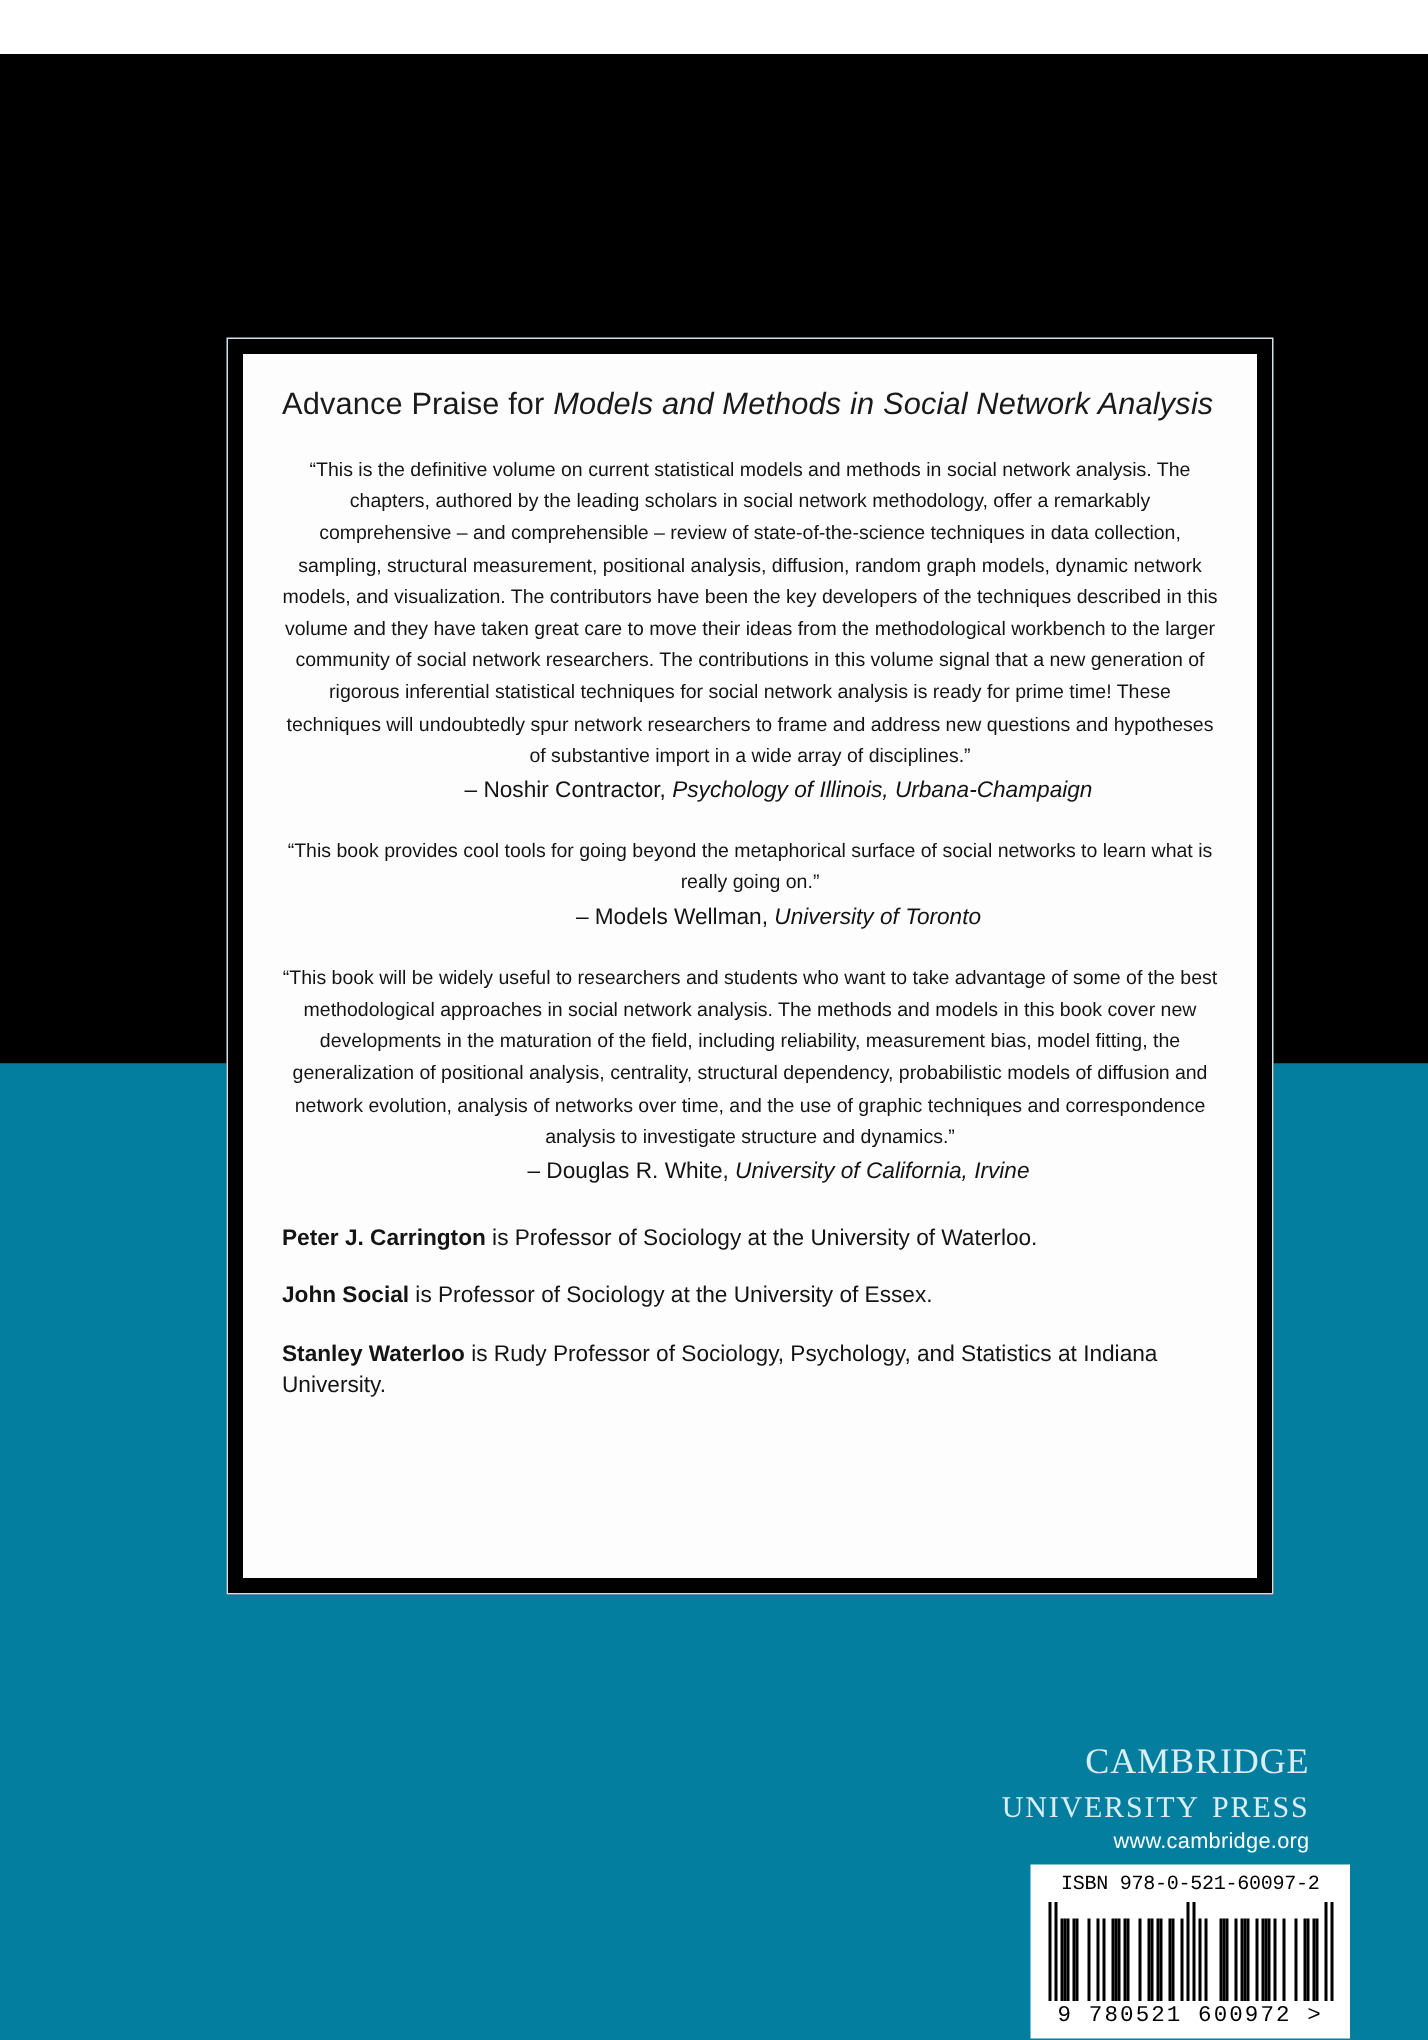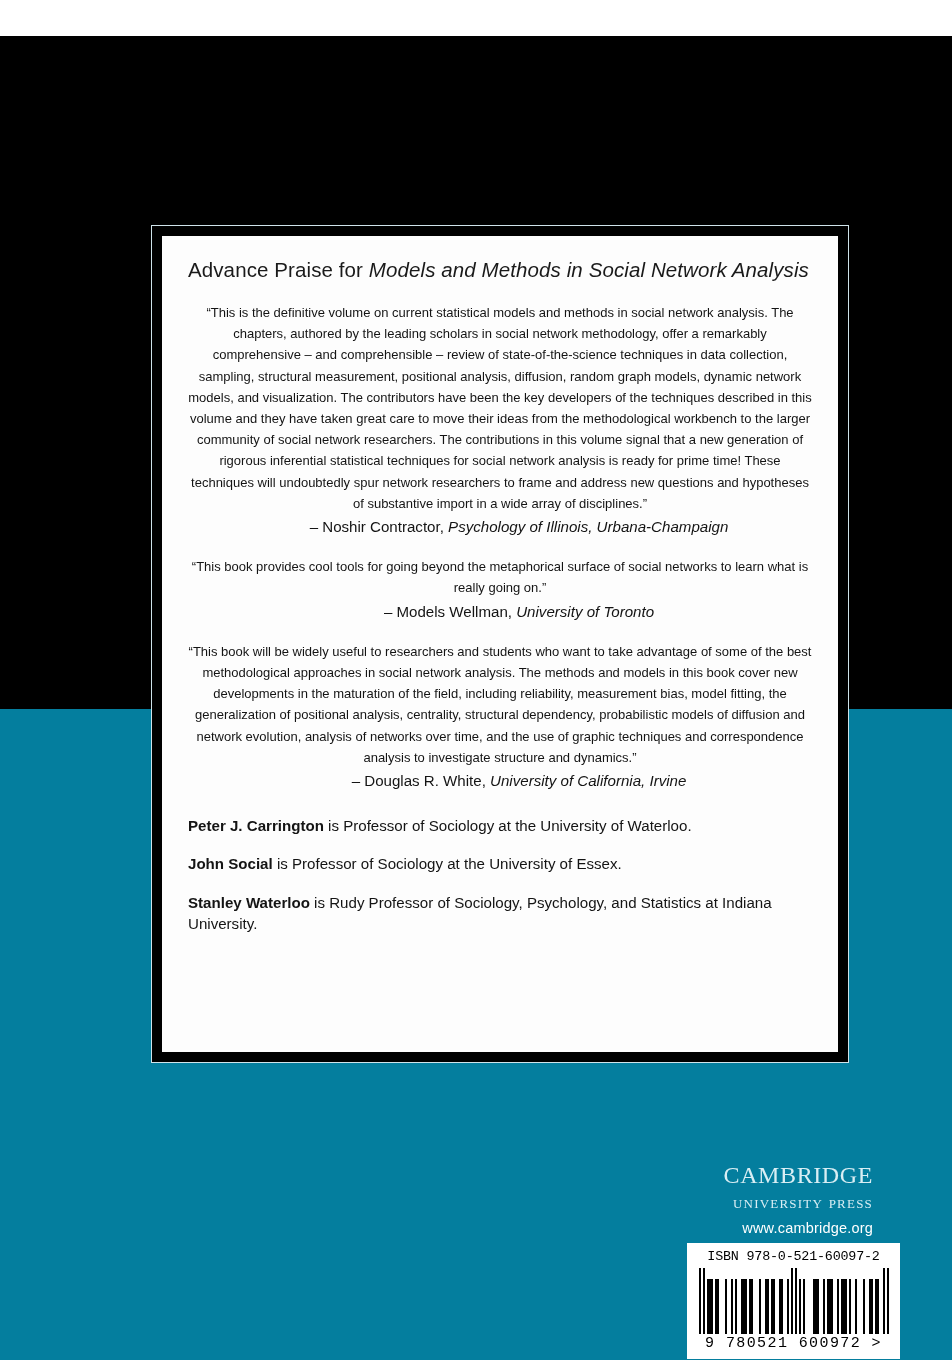--- a/index.html
+++ b/index.html
@@ -113,21 +113,21 @@
   .cup-line1 {
     font-size: 34px;
     letter-spacing: 0.6px;
     line-height: 36px;
     font-variant: small-caps;
     text-transform: lowercase;
     font-weight: 400;
   }
   .cup-line1::first-letter { font-size: 1em; }
   .cup-line2 {
-    font-size: 18px;
+    font-size: 28px;
     letter-spacing: 1.2px;
     line-height: 25px;
     font-variant: small-caps;
     text-transform: lowercase;
     font-weight: 400;
   }
   .cup-url {
     font-family: "Liberation Sans", sans-serif;
     font-size: 14.5px;
     line-height: 20px;

